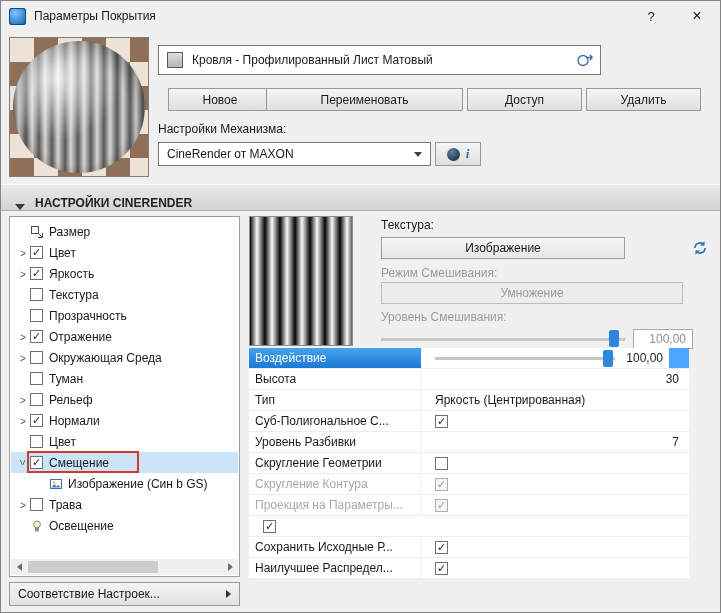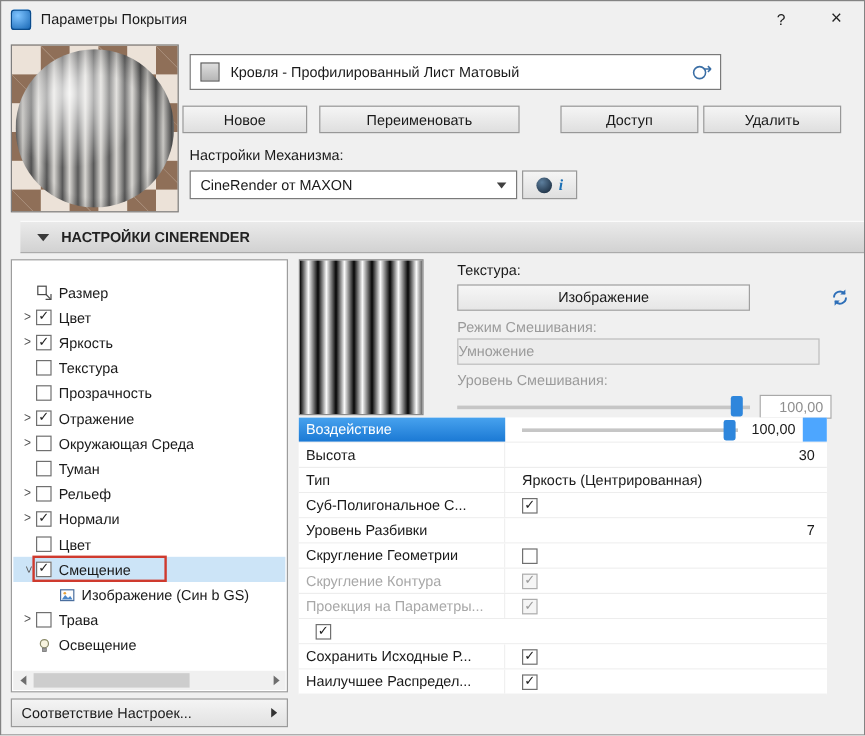--- a/index.html
+++ b/index.html
@@ -37,27 +37,27 @@
 
   .engine-label{position:absolute;left:157px;top:121px}
   .combo{position:absolute;left:157px;top:141px;width:273px;height:24px;background:#fff;border:1px solid #7a7a7a;box-sizing:border-box;display:flex;align-items:center}
   .combo .val{margin-left:8px;flex:1}
   .tri-down{width:0;height:0;border-left:4px solid transparent;border-right:4px solid transparent;border-top:5px solid #404040;margin-right:8px}
   .engine-btn{position:absolute;left:434px;top:141px;width:46px;height:24px;background:linear-gradient(#f5f5f5,#dfdfdf);border:1px solid #989898;box-sizing:border-box;display:flex;align-items:center;justify-content:center;gap:6px}
   .c4d-ball{width:13px;height:13px;border-radius:50%;background:radial-gradient(circle at 35% 30%,#5d7f9e,#101f30)}
   .info-i{font-family:"Liberation Serif",serif;font-style:italic;font-weight:bold;color:#1a6fb5;font-size:13px}
 
   
-  .section-bar{position:absolute;left:16px;top:183px;right:0;height:27px;background:linear-gradient(#eaeaea,#d2d2d2);border-top:1px solid #fbfbfb;border-bottom:1px solid #ababab;box-sizing:border-box;display:flex;align-items:center}
+  .section-bar{position:absolute;left:0;top:183px;right:0;height:27px;background:linear-gradient(#eaeaea,#d2d2d2);border-top:1px solid #fbfbfb;border-bottom:1px solid #ababab;box-sizing:border-box;display:flex;align-items:flex-end}
   .sec-tri{width:0;height:0;border-left:5px solid transparent;border-right:5px solid transparent;border-top:6px solid #3a3a3a;margin-left:14px}
   .sec-title{margin-left:10px;font-weight:bold;color:#222}
 
   
   .tree{position:absolute;left:8px;top:215px;width:231px;height:361px;background:#fff;border:1px solid #9d9d9d;box-sizing:border-box}
-  .tree-rows{position:absolute;left:1px;right:1px;top:1px;bottom:17px;overflow:hidden;padding-top:15px}
+  .tree-rows{position:absolute;left:1px;right:1px;top:1px;bottom:17px;overflow:hidden;padding-top:3px}
   .tree-row{display:flex;align-items:center;height:21px;padding-left:5px;position:relative;white-space:nowrap;cursor:default}
   .tree-row.selected{background:#cce4f7}
   .tree-row.child{padding-left:38px}
   .chev{width:14px;flex:none;text-align:center;color:#555;font-size:10px}
   .chev .g{display:inline-block;transform:scaleY(1.15)}
   .chev .g.down{transform:rotate(90deg)}
   .cb{width:13px;height:13px;flex:none;border:1px solid #707070;background:#fff;box-sizing:border-box;margin-right:6px;display:flex;align-items:center;justify-content:center;font-size:11px;line-height:1;color:#222}
   .cb.dis{border-color:#adadad;background:#f5f5f5;color:#9a9a9a}
   .ticon{width:15px;height:14px;flex:none;margin-right:4px;display:flex;align-items:center}
   .tlabel{padding-right:6px}
@@ -71,21 +71,21 @@
   .match-btn .lbl{margin-left:8px;flex:1}
   .tri-r.dark{border-left-color:#333;margin-right:8px}
 
   
   .tex-preview{position:absolute;left:248px;top:215px;width:104px;height:130px;border:1px solid #8a8a8a;box-sizing:border-box;
     background:repeating-linear-gradient(90deg,#050505 0px,#fafafa 7px,#050505 15px)}
   .lbl-dark{color:#1a1a1a}
   .lbl-gray{color:#9b9b9b}
   .tex-btn{position:absolute;left:380px;top:236px;width:244px;height:22px;background:linear-gradient(#f6f6f6,#e6e6e6);border:1px solid #a0a0a0;box-sizing:border-box;display:flex;align-items:center;justify-content:center}
   .tex-icon-btn{position:absolute;left:686px;top:234px;width:26px;height:25px;display:flex;align-items:center;justify-content:center}
-  .blend-combo{position:absolute;left:380px;top:281px;width:302px;height:22px;background:#ececec;border:1px solid #bdbdbd;box-sizing:border-box;display:flex;align-items:center;justify-content:flex-start;color:#9b9b9b}
+  .blend-combo{position:absolute;left:380px;top:281px;width:302px;height:22px;background:#ececec;border:1px solid #bdbdbd;box-sizing:border-box;display:flex;align-items:center;justify-content:center;color:#9b9b9b}
   .slider-wrap{position:absolute;left:380px;top:327px;width:244px;height:22px}
   .slider-track{position:absolute;left:0;right:0;top:10px;height:3px;background:#c6c6c6}
   .slider-handle{position:absolute;top:2px;width:10px;height:17px;background:#2e86dc;border-radius:2px}
   .valbox{position:absolute;left:632px;top:328px;width:60px;height:20px;background:#fff;border:1px solid #a9a9a9;box-sizing:border-box;text-align:right;padding-right:6px;line-height:18px;color:#8f8f8f}
 
   
   .props{position:absolute;left:248px;top:347px;width:440px;background:#fff}
   .prow{display:flex;height:21px;border-bottom:1px solid #ededed;box-sizing:border-box;background:#fff}
   .plab{width:172px;flex:none;display:flex;align-items:center;padding-left:6px;box-sizing:border-box;border-right:1px solid #f0f0f0;white-space:nowrap;overflow:hidden}
   .plab.sel{background:linear-gradient(#47a2ee,#1b79d4);color:#fff;border-right:none}
@@ -119,24 +119,24 @@
     <span class="mat-swatch"></span>
     <span class="name-text">Кровля - Профилированный Лист Матовый</span>
     <span class="field-icon">
       <svg width="18" height="16" viewBox="0 0 18 16">
           <circle cx="7" cy="8.5" r="5" fill="none" stroke="#3a6ea5" stroke-width="1.3"></circle>
           <path d="M10.5 5.5h6M16.5 5.5l-2.6-2.4M16.5 5.5l-2.6 2.4" fill="none" stroke="#3a6ea5" stroke-width="1.3"></path>
         </svg>
     </span>
   </div>
 
-  <div class="hbtn" style="left:151px;width:104px">
+  <div class="hbtn" style="left:167px;width:104px">
       <span>Новое</span>
     </div>
-  <div class="hbtn" style="left:265px;width:167px">
+  <div class="hbtn" style="left:265px;width:197px">
       <span>Переименовать</span>
     </div>
   <div class="hbtn" style="left:466px;width:115px">
       <span>Доступ</span>
     </div>
   <div class="hbtn" style="left:585px;width:115px">
       <span>Удалить</span>
     </div>
 
   <div class="engine-label">Настройки Механизма:</div>

